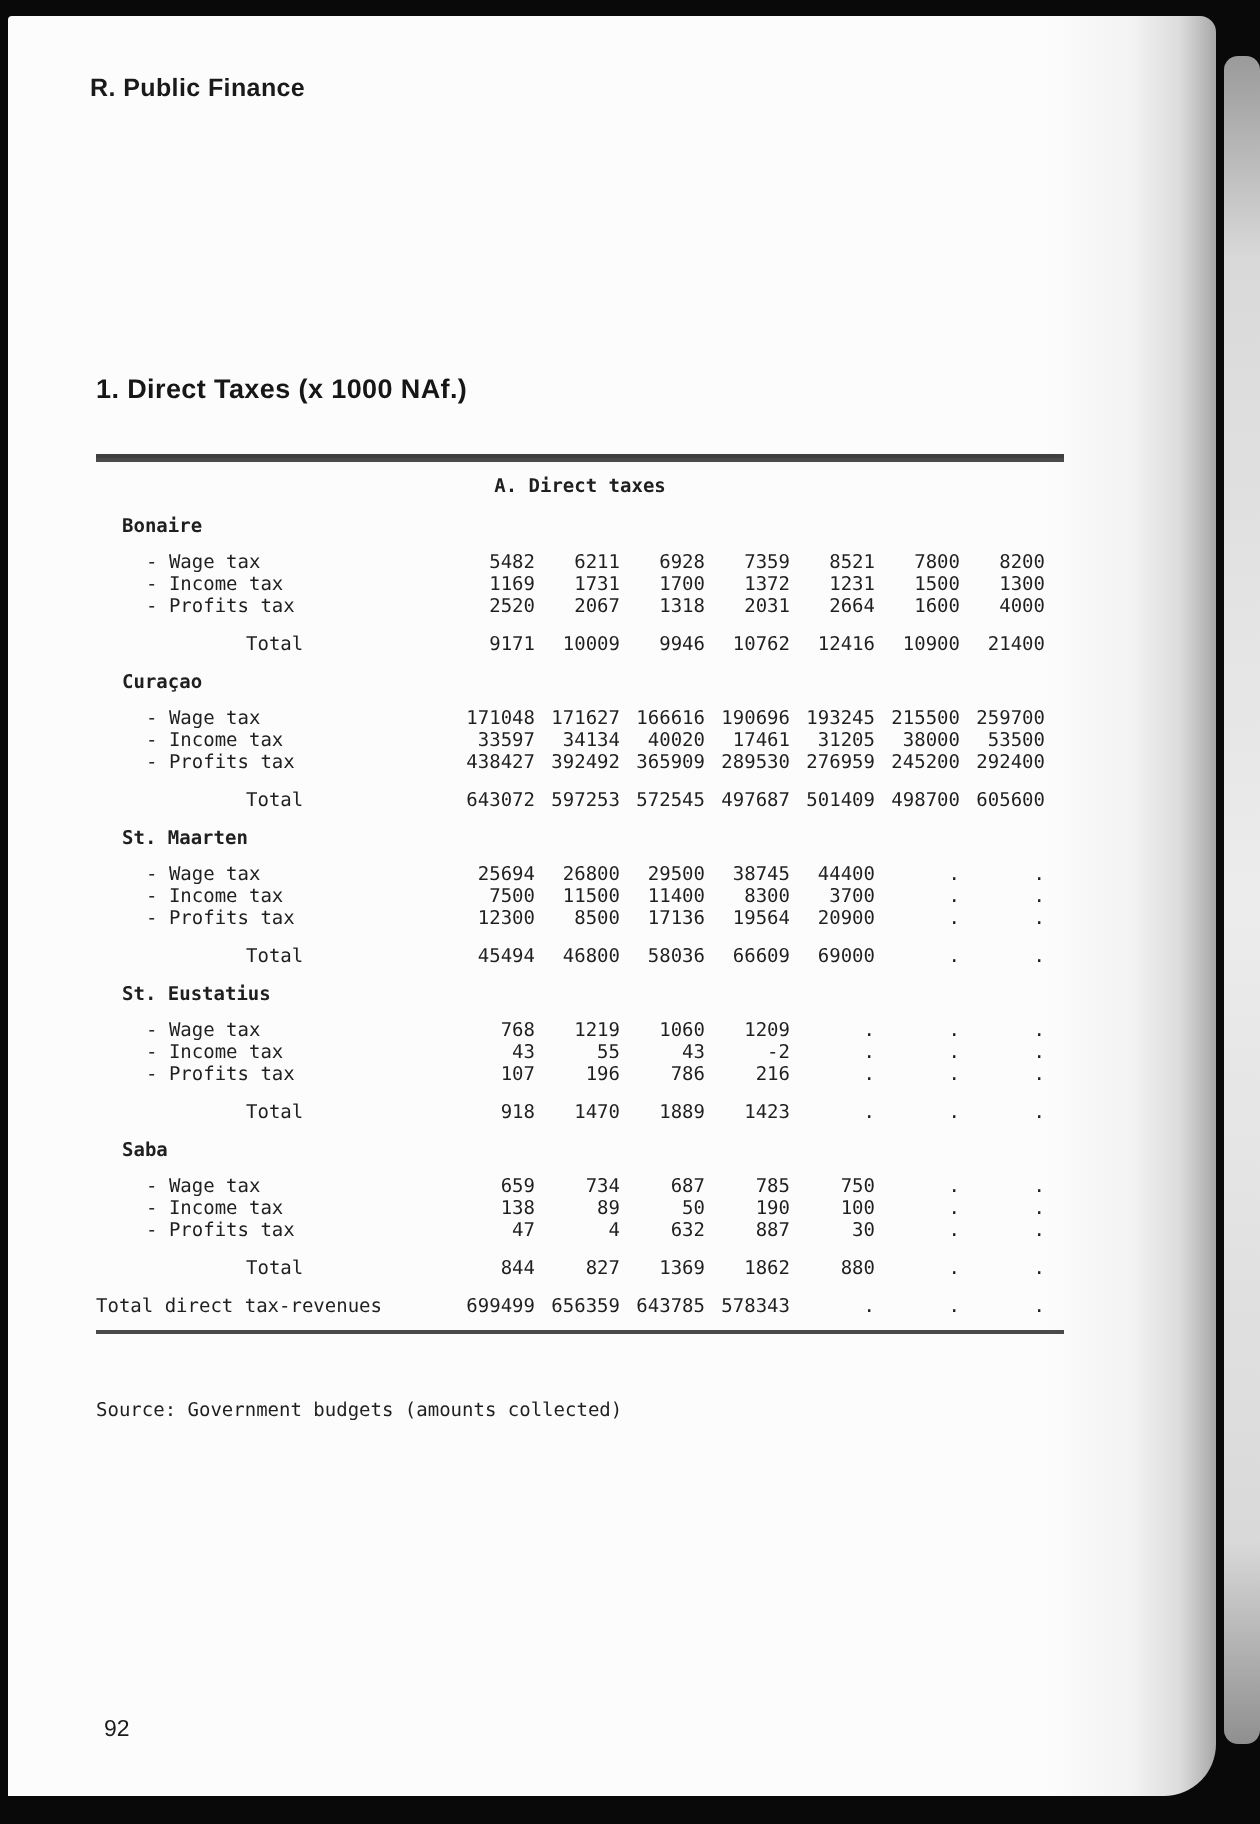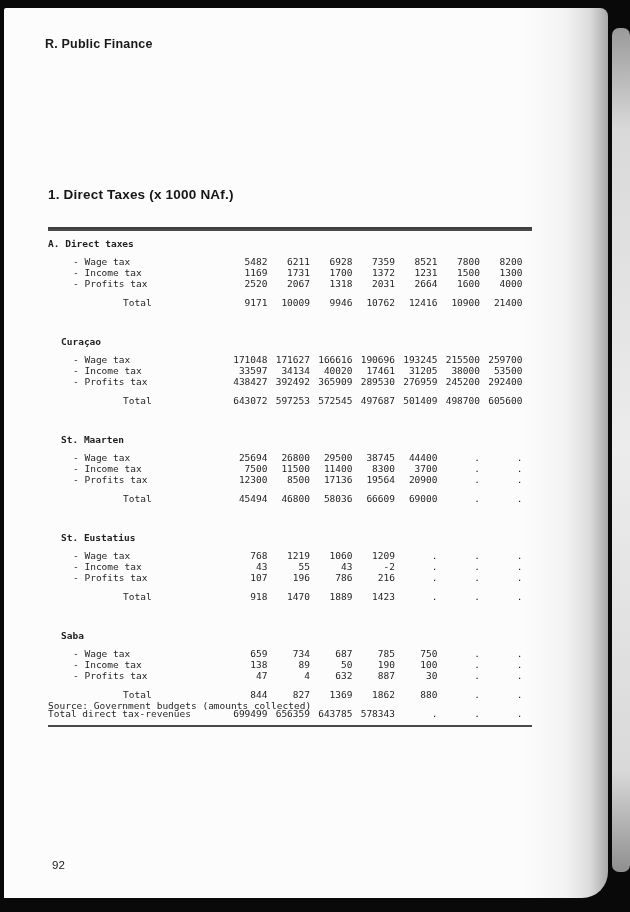--- a/index.html
+++ b/index.html
@@ -34,22 +34,22 @@
   .table{
     position:absolute;left:44px;top:219px;width:484px;
     font-size:9.5px;color:#1f1f1f;
   }
   .rule{height:2px;background:#4a4a4a;}
   .rule.top{background:#3f3f3f;}
   .trow{display:flex;width:475px;padding-right:9px;line-height:11px;height:11px;}
   .lbl{width:177px;white-space:pre;}
   .num{width:42.5px;text-align:right;white-space:pre;}
   .years{margin-top:5px;margin-bottom:5px;font-weight:normal;}
-  .section-label{margin-top:7px;line-height:11px;font-weight:bold;}
-  .group-name{margin-top:28px;line-height:11px;font-weight:bold;padding-left:13px;}
+  .section-label{margin-top:7px;line-height:11px;font-weight:bold;text-align:center;}
+  .group-name{margin-top:8px;line-height:11px;font-weight:bold;padding-left:13px;}
   .group-name.first{margin-top:9px;}
   .data-rows{margin-top:7px;}
   .data-rows .lbl{padding-left:25px;width:152px;}
   .total-row{margin-top:8px;}
   .total-row .lbl{padding-left:75px;width:102px;}
   .grand-row{margin-top:8px;}
   .rule.bottom{margin-top:6px;}
   .source-line{
     position:absolute;left:44px;top:692px;
     font-size:9.5px;color:#1f1f1f;
@@ -69,20 +69,21 @@
 
   <div class="doc-header">R. Public Finance</div>
 
   <div class="doc-title">1. Direct Taxes (x 1000 NAf.)</div>
 
   <div class="table">
     <div class="rule top"></div>
     <div class="rule"></div>
     <div class="section-label">A. Direct taxes</div>
     <div id="groups">
+        <div class="group-name first">Bonaire</div>
         <div class="data-rows">
           <div class="trow">
             <span class="lbl">- Wage tax</span>
             <span class="num">5482</span>
             <span class="num">6211</span>
             <span class="num">6928</span>
             <span class="num">7359</span>
             <span class="num">8521</span>
             <span class="num">7800</span>
             <span class="num">8200</span>

